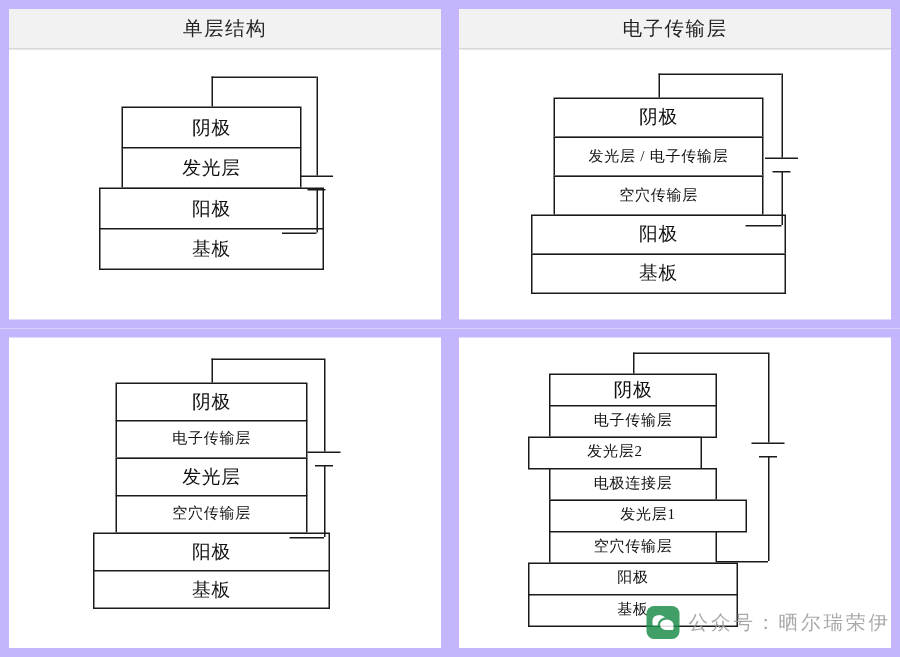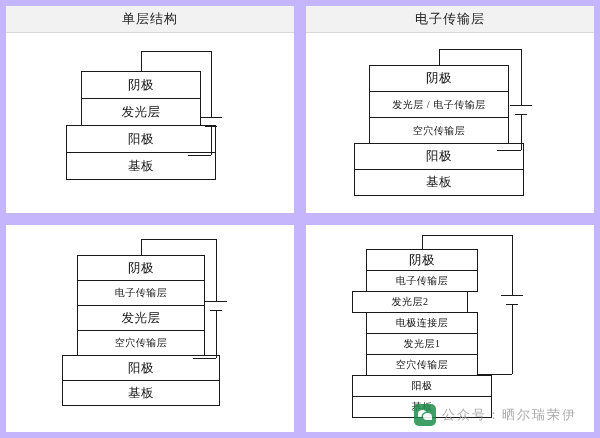--- a/index.html
+++ b/index.html
@@ -81,21 +81,21 @@
   .bat .long{
     position:absolute;
     width:22px;height:1px;background:#1a1a1a;left:0;top:0;
   }
   .bat .short{
     position:absolute;
     width:12px;height:1px;background:#1a1a1a;left:5px;top:9px;
   }
   .watermark{
     position:absolute;
-    right:17px;bottom:6px;
+    right:0;bottom:6px;
     display:flex;
     align-items:center;
     gap:6px;
     color:#9a9a9a;
     font-size:13px;
     letter-spacing:2px;
     opacity:.85;
   }
   .wm-logo{
     width:22px;height:22px;
@@ -198,21 +198,21 @@
   </div>
 
   <div class="cell">
     <div class="cell-body">
       <div class="stack-wrap">
         <div class="stack" style="left:46px;top:24px;">
           <div class="layer first" style="width:112px;height:22px;margin-left:14px;">阴极</div>
           <div class="layer xs" style="width:112px;height:22px;margin-left:14px;">电子传输层</div>
           <div class="layer xs" style="width:116px;height:22px;">发光层2</div>
           <div class="layer xs" style="width:112px;height:22px;margin-left:14px;">电极连接层</div>
-          <div class="layer xs" style="width:112px;height:22px;margin-left:14px;">发光层1</div>
+          <div class="layer xs" style="width:132px;height:22px;margin-left:14px;">发光层1</div>
           <div class="layer xs" style="width:112px;height:22px;margin-left:14px;">空穴传输层</div>
           <div class="layer xs" style="width:140px;height:22px;margin-left:0;">阳极</div>
           <div class="layer xs" style="width:140px;height:22px;margin-left:0;">基板</div>
         </div>
 
         <div class="wire v" style="left:116px;top:10px;height:14px;"></div>
         <div class="wire h" style="left:116px;top:10px;width:90px;"></div>
         <div class="wire v" style="left:206px;top:10px;height:60px;"></div>
         <div class="bat" style="left:195px;top:70px;">
           <div class="long"></div>

